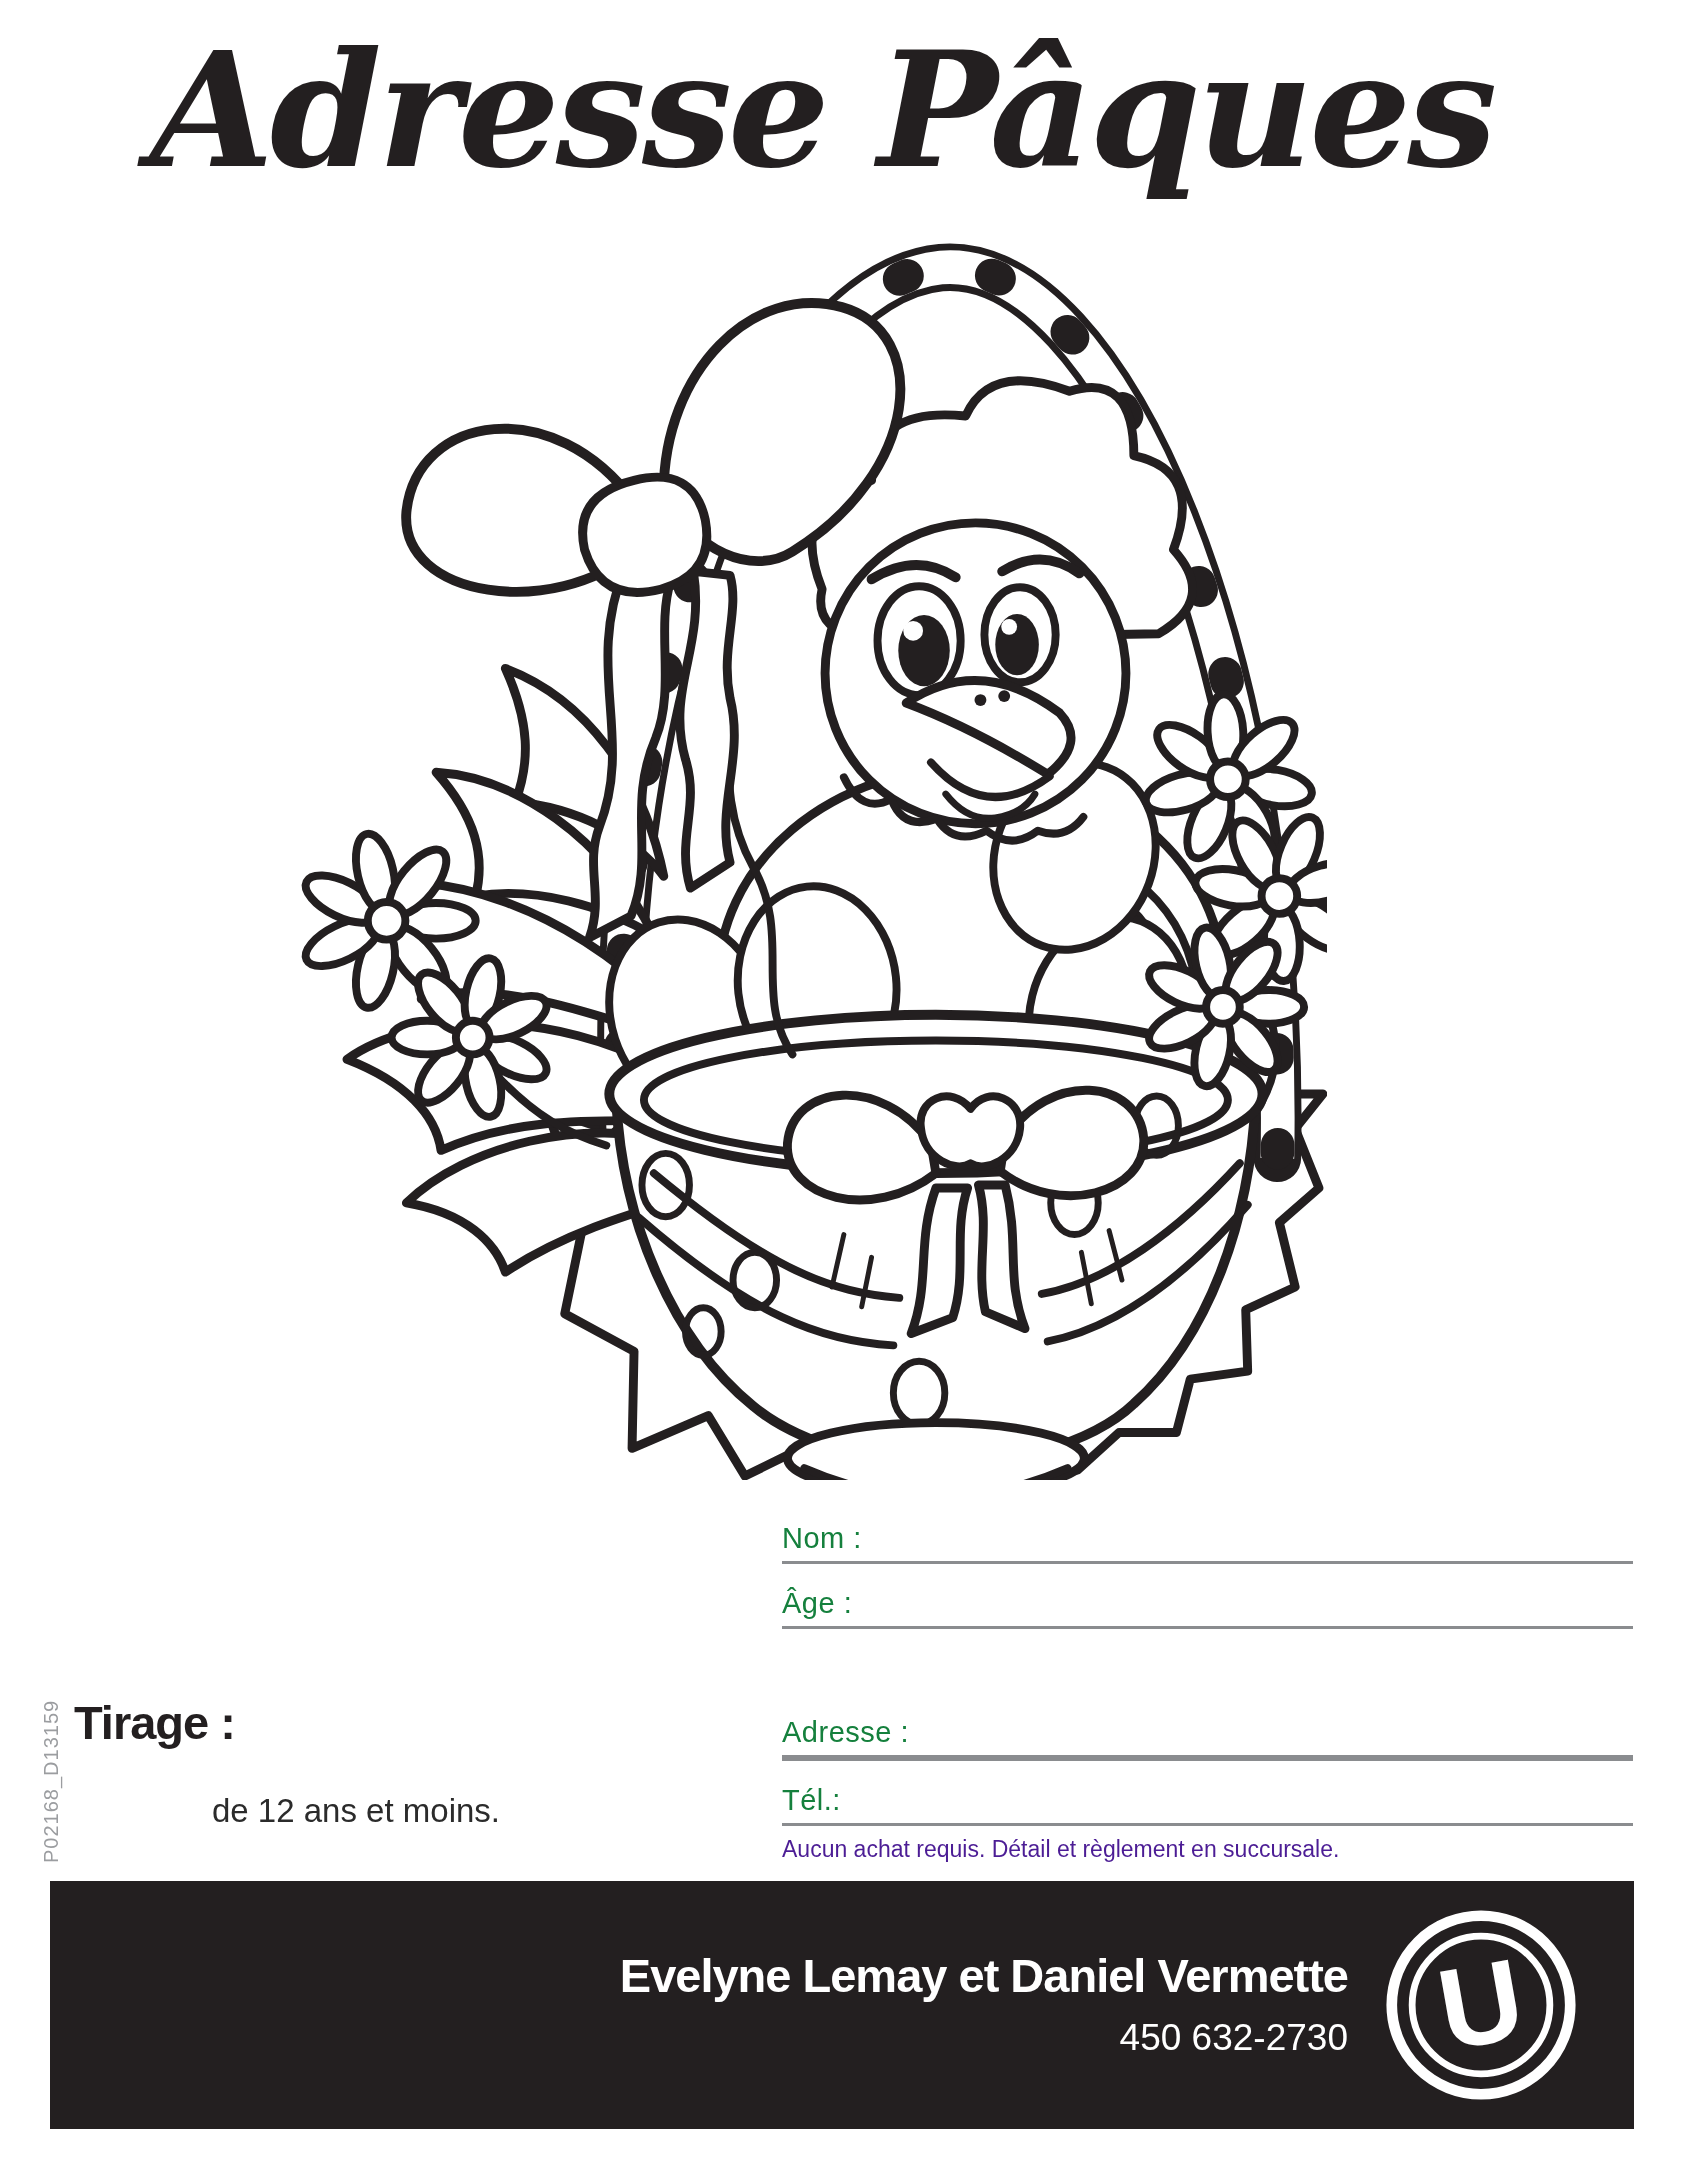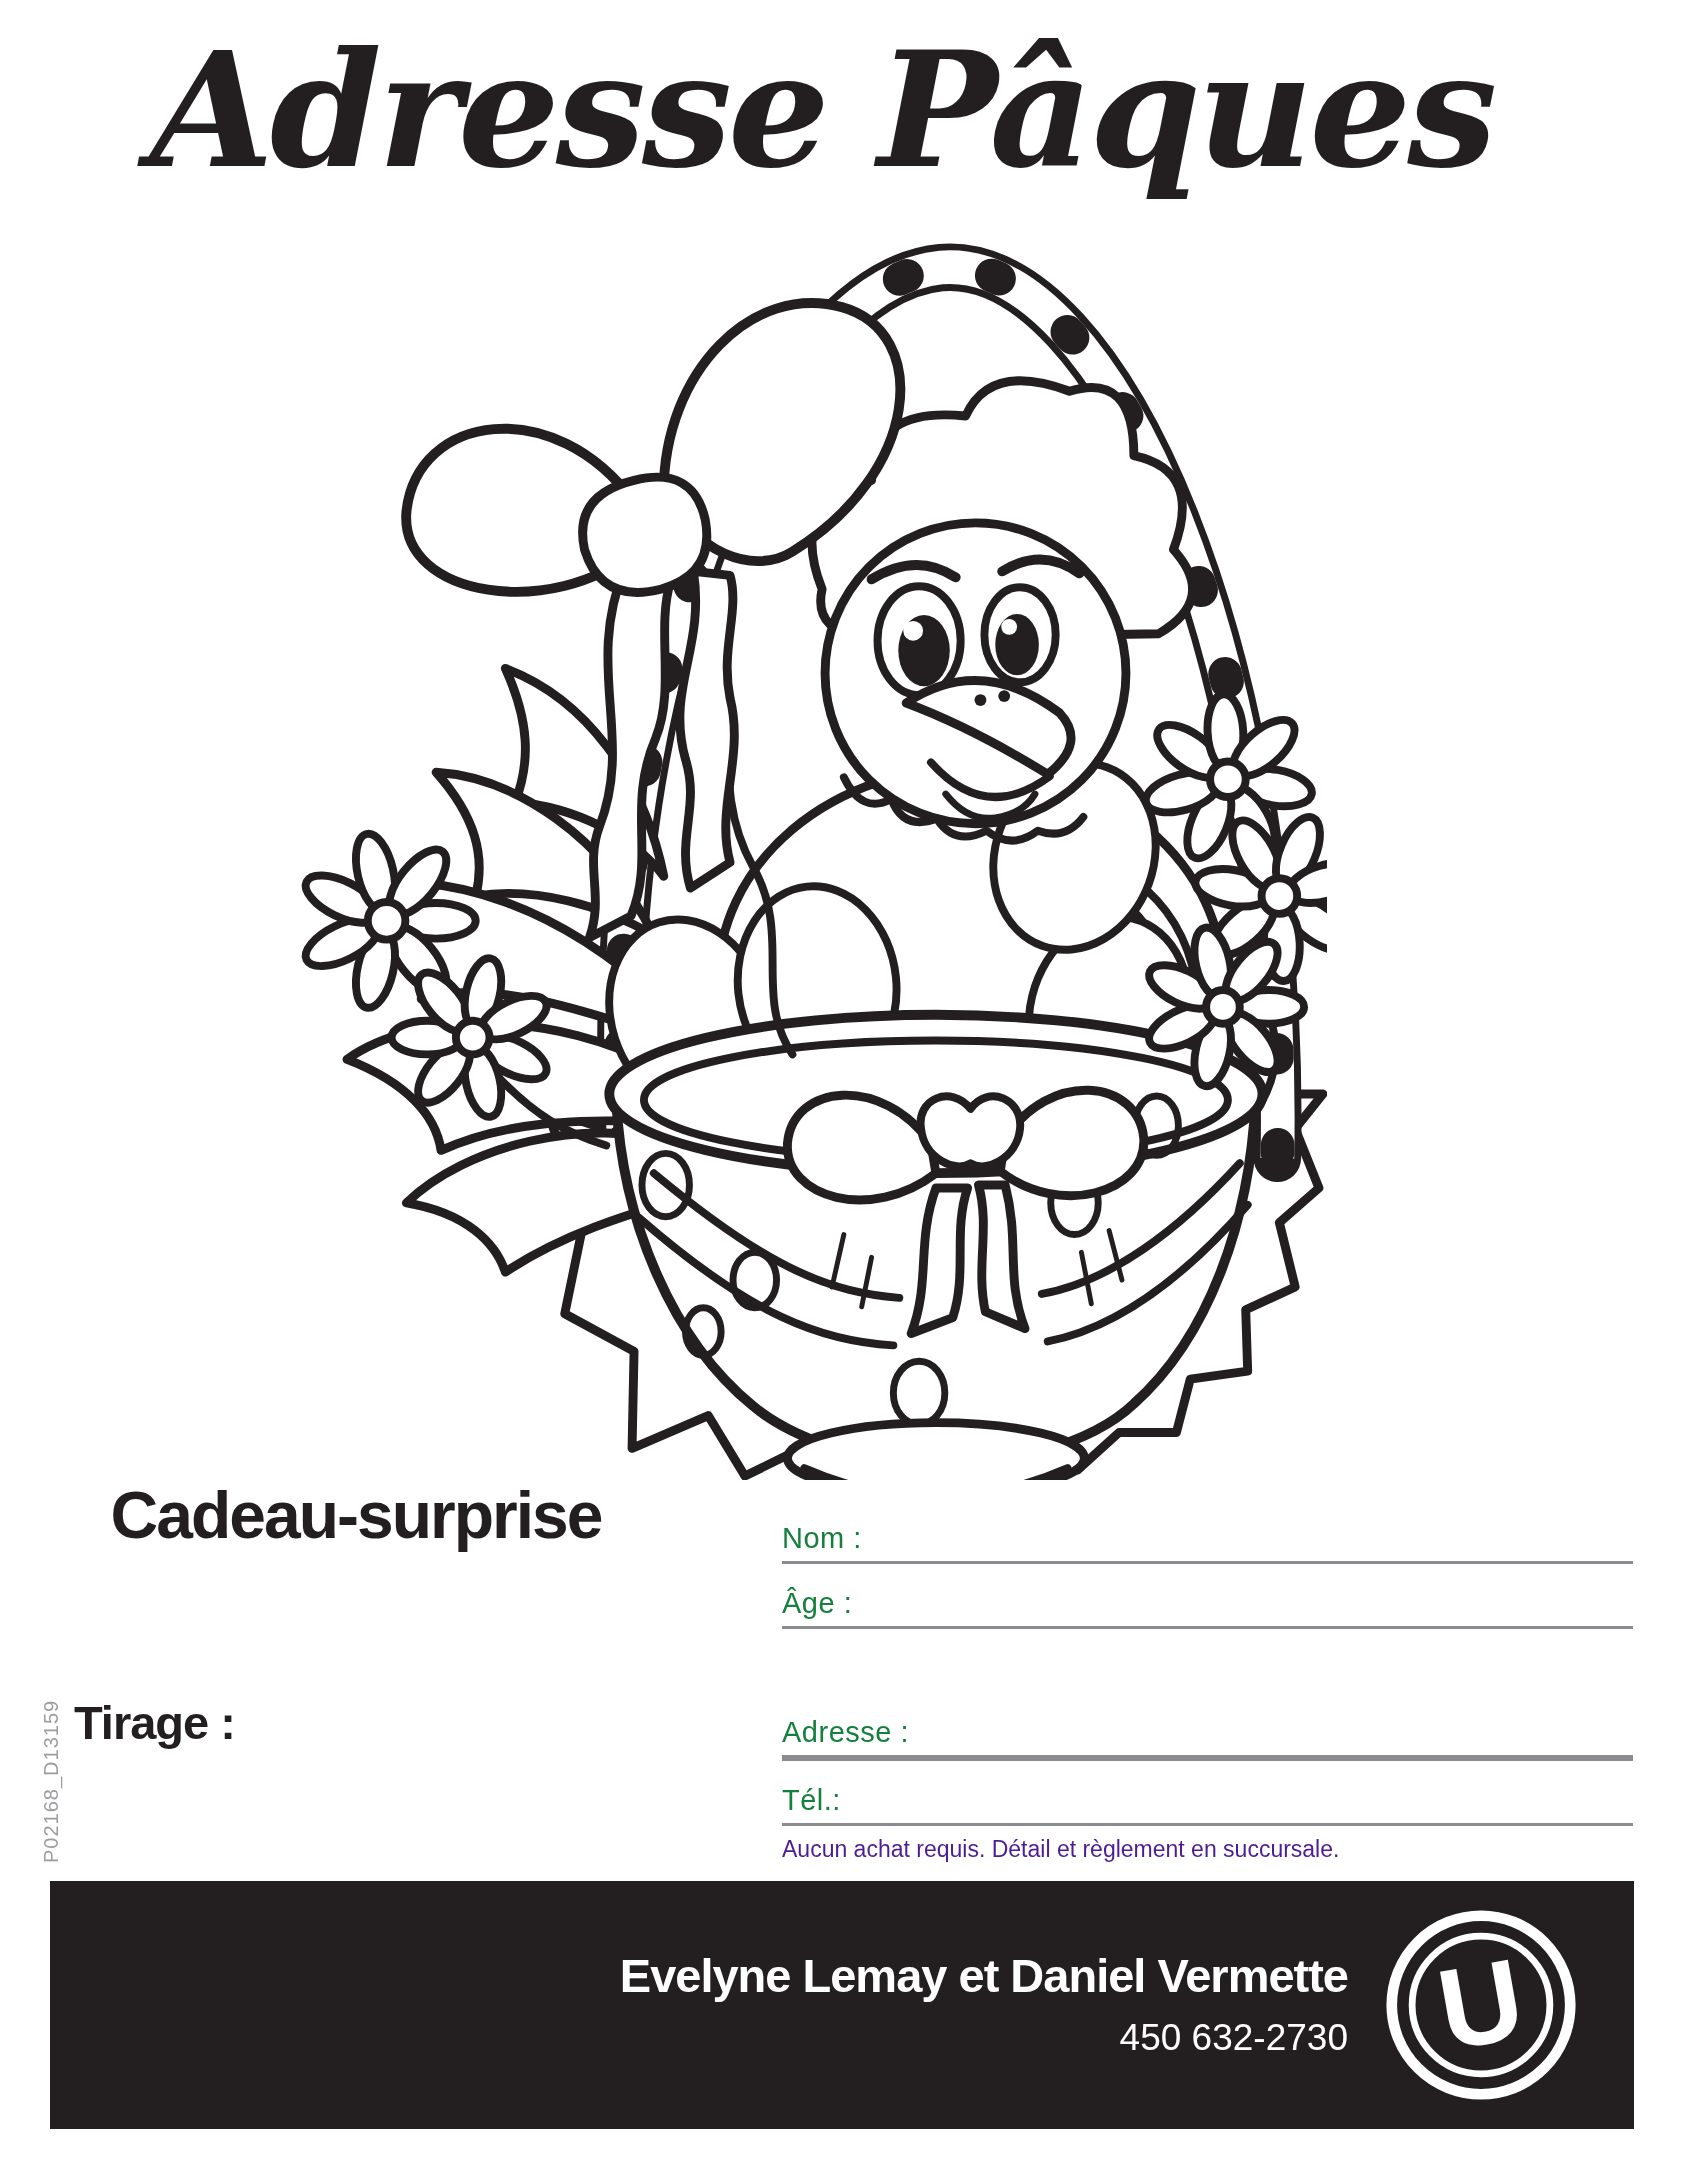--- a/index.html
+++ b/index.html
@@ -217,24 +217,24 @@
         <ellipse transform="rotate(206) translate(46,0)" rx="36" ry="17"></ellipse>
         <ellipse transform="rotate(257) translate(46,0)" rx="36" ry="17"></ellipse>
         <ellipse transform="rotate(309) translate(46,0)" rx="36" ry="17"></ellipse>
       </g>
       <circle class="inkf" stroke-width="8" r="17"></circle>
     </g>
   </g>
 </svg>
 
 <div class="promo-head">
-  <div>Cadeau-surprise</div>
 </div>
 <div class="draw-label">Tirage :</div>
 <div class="eligibility">
+  <div>de 12 ans et moins.</div>
 </div>
 
 <div class="field f-nom">
   <span class="label">Nom :</span>
 </div>
 <div class="field f-age">
   <span class="label">Âge :</span>
 </div>
 <div class="field f-adresse">
   <span class="label">Adresse :</span>

